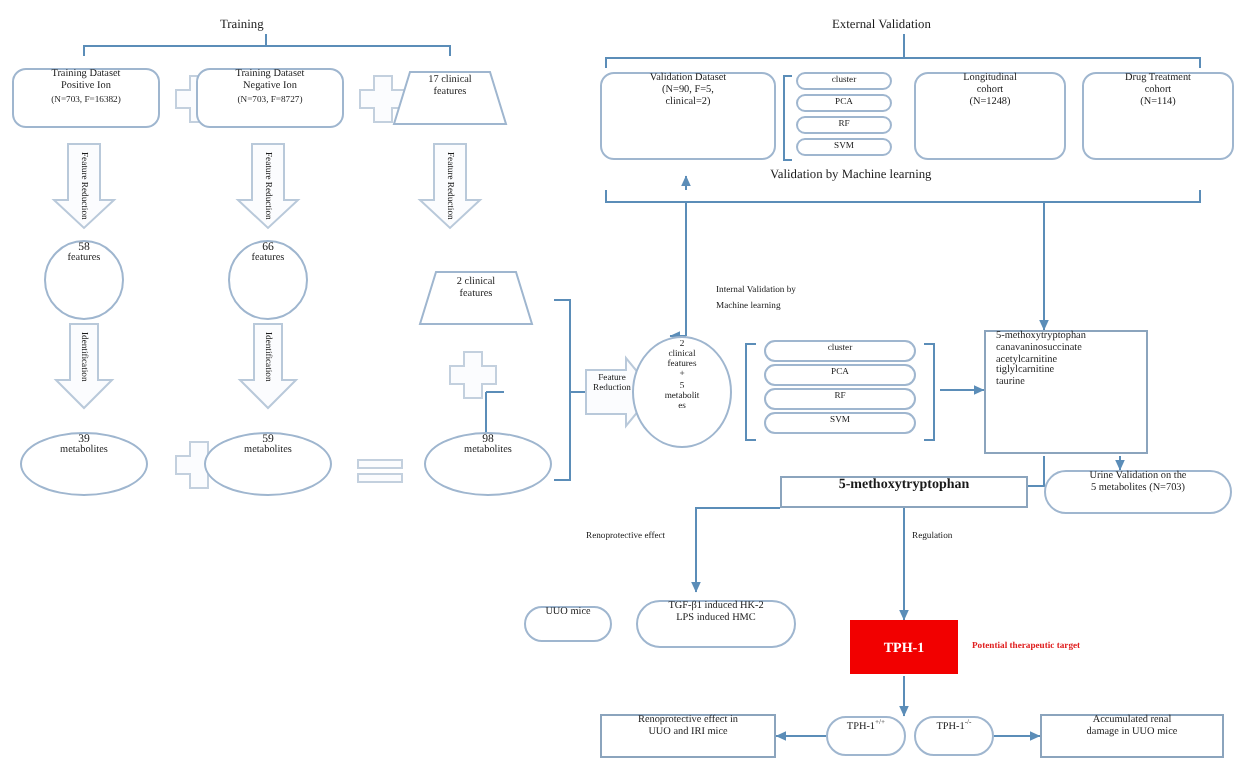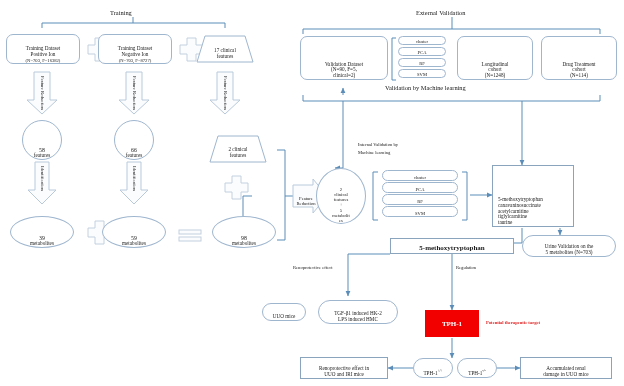--- a/index.html
+++ b/index.html
@@ -5,21 +5,21 @@
   html,body{margin:0;padding:0;}
   body{
     width:624px;height:386px;
     background:#ffffff;
     font-family:"Liberation Serif", serif;
     color:#1a1a1a;
     overflow:hidden;
     position:relative;
   }
   #canvas{position:absolute;left:0;top:0;width:624px;height:386px;}
-  .node{position:absolute;box-sizing:border-box;display:flex;align-items:flex-end;
+  .node{position:absolute;box-sizing:border-box;display:flex;align-items:flex-start;
         justify-content:center;text-align:center;line-height:1.12;}
   .rrect{border:1px solid #9fb6cf;border-radius:7px;background:#fff;}
   .rect{border:1px solid #8ba4bd;background:#fff;}
   .oval{border:1px solid #9fb6cf;border-radius:50%;background:#fff;}
   .pill{border:1px solid #9fb6cf;border-radius:40px;background:#fff;}
   .lbl{position:absolute;white-space:nowrap;}
   .vlbl{position:absolute;white-space:nowrap;transform-origin:0 0;}
   svg{position:absolute;left:0;top:0;overflow:visible;}
   .ln{stroke:#5b8db8;stroke-width:1;fill:none;}
   .bigarrow{fill:#fbfcfe;stroke:#b9c9da;stroke-width:1;}

